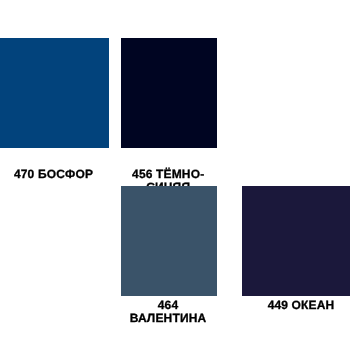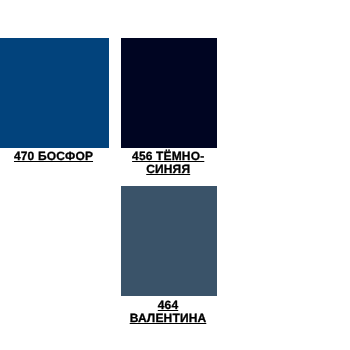--- a/index.html
+++ b/index.html
@@ -51,29 +51,29 @@
     font-size: 12px;
     font-weight: bold;
     line-height: 13px;
     letter-spacing: 0.15px;
     color: #000000;
     white-space: pre-line;
     -webkit-font-smoothing: antialiased;
     text-rendering: geometricPrecision;
     -webkit-text-stroke: 0.3px #000000;
   }
-  .row-1 .swatch-label { margin-top: 2px; text-decoration: underline; }
+  .row-1 .swatch-label { margin-top: 20px; }
   .row-2 .swatch-label { margin-top: 3px; }
 
   
   .nudge-a .swatch-label { transform: translate3d(-1px, 0, 0); }
   .nudge-b .swatch-label { transform: translate3d(-0.8px, 0, 0); }
   .nudge-c .swatch-label { transform: translate3d(1.6px, 0, 0); }
   .nudge-d .swatch-label { transform: translate3d(-3px, 0, 0); }
-  .nudge-e .swatch-label { transform: translate3d(-1px, 0, 0); text-decoration: underline; }
+  .nudge-e .swatch-label { transform: translate3d(-1px, 0, 0); }
   .nudge-f .swatch-label { transform: translate3d(5px, 0, 0); }
 </style>
 </head>
 <body>
 
 <div class="palette">
 
   <div class="swatch-cell col-1 row-1 nudge-a">
     <div class="swatch-chip fill-470" style="background: rgb(2, 67, 124);"></div>
     <div class="swatch-label">470 БОСФОР</div>
@@ -84,14 +84,18 @@
     <div class="swatch-label">456 ТЁМНО-<br>СИНЯЯ</div>
   </div>
 
 
 
   <div class="swatch-cell col-2 row-2 nudge-e">
     <div class="swatch-chip fill-464" style="background: rgb(58, 83, 105);"></div>
     <div class="swatch-label">464 ВАЛЕНТИНА</div>
   </div>
 
+  <div class="swatch-cell col-3 row-2 nudge-f">
+    <div class="swatch-chip fill-449" style="background: rgb(27, 24, 59);"></div>
+    <div class="swatch-label">449 ОКЕАН</div>
+  </div>
 
 </div>
 
 </body></html>

